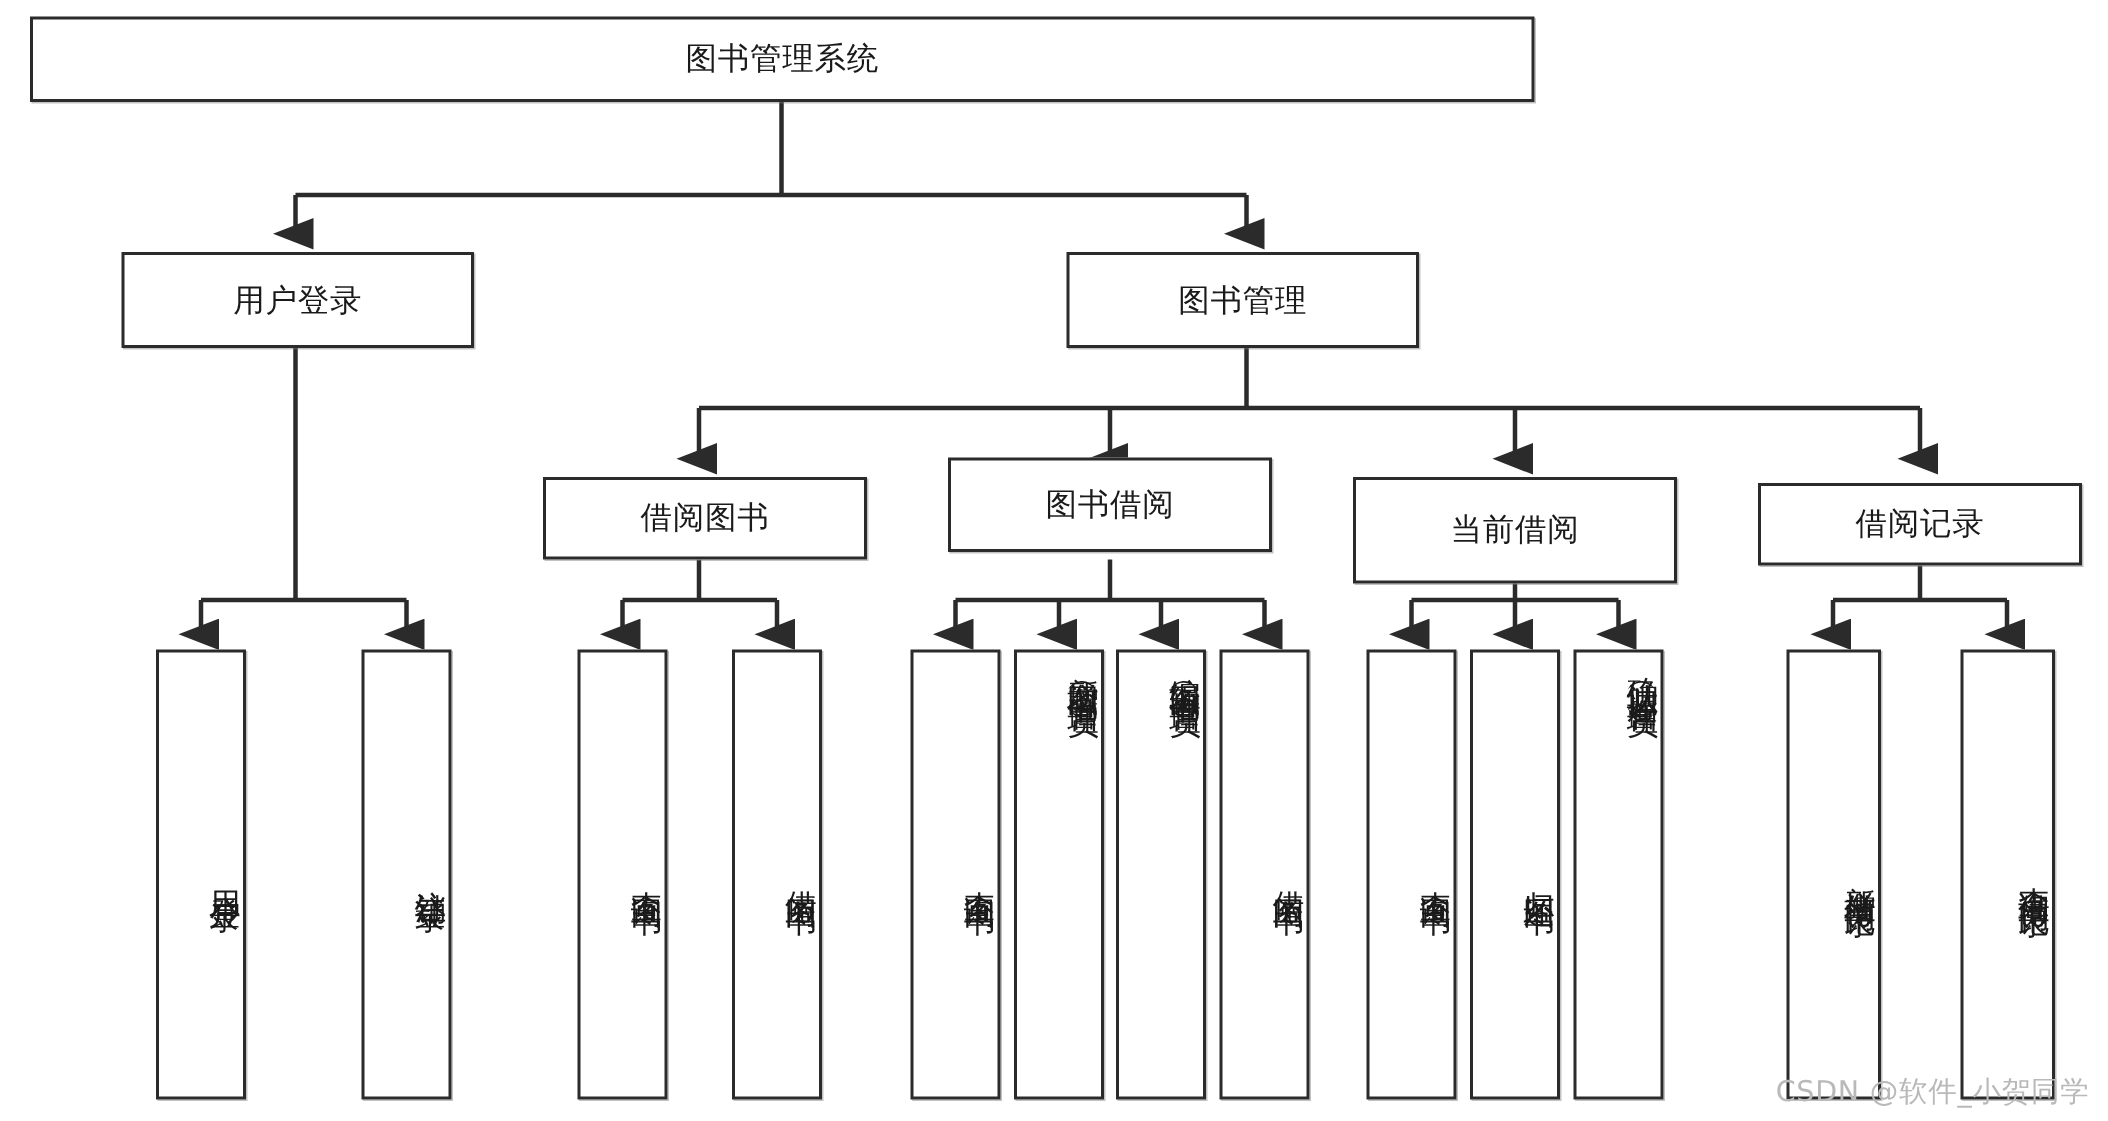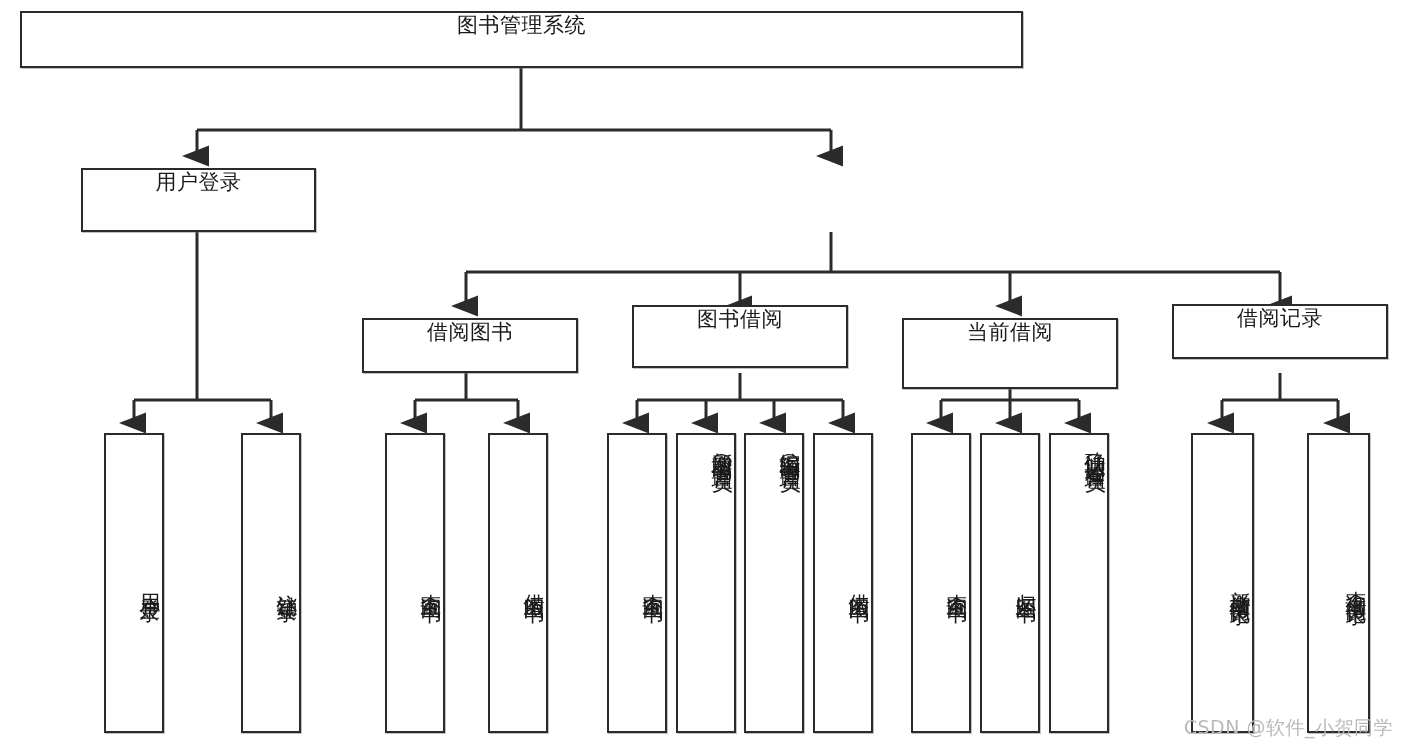--- a/index.html
+++ b/index.html
@@ -25,21 +25,21 @@
     width: 1405px;
     height: 747px;
     pointer-events: none;
   }
   .node {
     position: absolute;
     box-sizing: border-box;
     background: #ffffff;
     border: 2px solid #2b2b2b;
     display: flex;
-    align-items: flex-start;
+    align-items: center;
     justify-content: center;
     box-shadow: 1px 1px 0 rgba(120,120,120,0.45);
   }
   .node .label {
     font-size: 21px;
     color: #1a1a1a;
     line-height: 1.15;
     letter-spacing: 0.5px;
     white-space: nowrap;
     text-rendering: geometricPrecision;
@@ -129,31 +129,34 @@
     </g>
   </svg>
 
   <div class="node" style="left:20px; top:11px; width:1003px; height:57px;">
     <span class="label">图书管理系统</span>
   </div>
 
   <div class="node" style="left:81px; top:168px; width:235px; height:64px;">
     <span class="label">用户登录</span>
   </div>
+  <div class="node" style="left:711px; top:168px; width:235px; height:64px;">
+    <span class="label">图书管理</span>
+  </div>
 
   <div class="node" style="left:362px; top:318px; width:216px; height:55px;">
     <span class="label">借阅图书</span>
   </div>
   <div class="node" style="left:632px; top:305px; width:216px; height:63px;">
     <span class="label">图书借阅</span>
   </div>
   <div class="node" style="left:902px; top:318px; width:216px; height:71px;">
     <span class="label">当前借阅</span>
   </div>
-  <div class="node" style="left:1172px; top:304px; width:216px; height:55px;">
+  <div class="node" style="left:1172px; top:322px; width:216px; height:55px;">
     <span class="label">借阅记录</span>
   </div>
 
   <div class="node leaf center-v" style="left:104px; top:433px; width:60px; height:300px;">
     <span class="label">用户登录</span>
   </div>
   <div class="node leaf center-v" style="left:241px; top:433px; width:60px; height:300px;">
     <span class="label">注销登录</span>
   </div>
 

